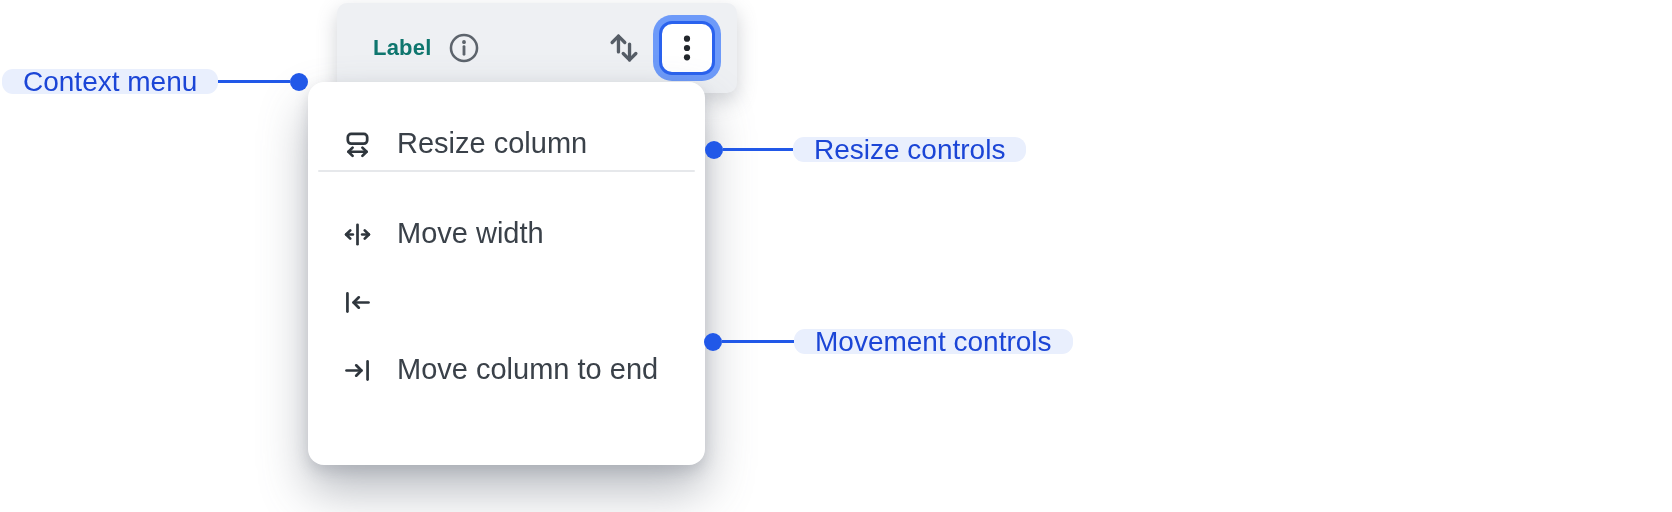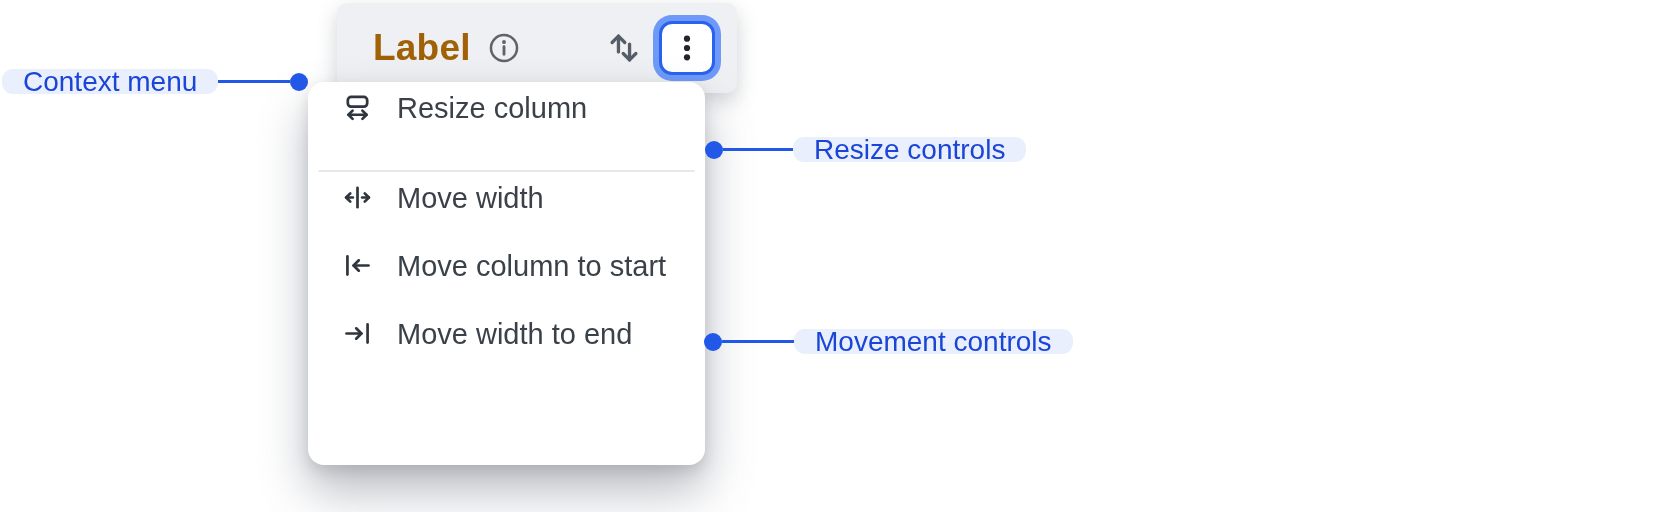--- a/index.html
+++ b/index.html
@@ -8,41 +8,41 @@
   .canvas { position:relative; width:1672px; height:512px; background:#fff; overflow:hidden; }
 
   
   .col-header {
     position:absolute; left:337px; top:3px; width:400px; height:90px;
     background:#eef0f3; border-radius:10px;
     box-shadow:0 8px 20px rgba(96,104,116,.30);
     display:flex; align-items:center;
     padding:0 22px 0 36px; z-index:1;
   }
-  .col-label { font-size:37px; font-weight:700; color:#a16207; letter-spacing:.2px; }
+  .col-label { font-size:22px; font-weight:700; color:#0f766e; letter-spacing:.2px; }
   .hicon { display:inline-flex; color:#5d646c; }
   .hicon.info { margin-left:16px; }
   .hicon.sort { margin-left:auto; margin-right:16px; color:#565d66; }
   .kebab-btn {
     width:56px; height:54px; flex:0 0 auto;
     background:#ffffff; border:3px solid #2a62ee; border-radius:13px;
     box-shadow:0 0 0 6px #6d9af9;
     display:flex; align-items:center; justify-content:center;
     color:#23272c; cursor:pointer;
   }
 
   
   .menu {
     position:absolute; left:308px; top:82px; width:397px; height:383px;
     background:#ffffff; border-radius:16px; z-index:2;
     box-shadow:0 26px 48px rgba(99,107,120,.45), 0 6px 14px rgba(99,107,120,.22);
     padding:10px 0 12px 0;
   }
   .menu-item {
-    height:68px; display:flex; align-items:flex-start;
+    height:68px; display:flex; align-items:flex-end;
     padding:0 24px 0 34px; gap:24px; cursor:pointer;
   }
   .menu-item .micon { display:inline-flex; color:#2f363d; flex:0 0 auto; }
   .menu-item .mlabel { font-size:29px; color:#3a4149; white-space:nowrap; }
   .menu-divider { height:2px; background:#e6e8eb; margin:10px 10px; border-radius:1px; }
 
   
   .ann { position:absolute; display:flex; align-items:center; z-index:3; }
   .ann-pill {
     background:#e9effd; color:#1b45d6; border-radius:11px;
@@ -118,31 +118,30 @@
       <span class="mlabel">Move width</span>
     </div>
     <div class="menu-item">
       <span class="micon">
         <svg width="31" height="31" viewBox="0 0 24 24" fill="none" stroke="currentColor" stroke-width="2.1" stroke-linecap="round" stroke-linejoin="round">
           <line x1="4.2" y1="5" x2="4.2" y2="19"></line>
           <line x1="20.5" y1="12" x2="9" y2="12"></line>
           <polyline points="13,8 9,12 13,16"></polyline>
         </svg>
       </span>
-      <span class="mlabel">Move column to start</span>
     </div>
     <div class="menu-item">
       <span class="micon">
         <svg width="31" height="31" viewBox="0 0 24 24" fill="none" stroke="currentColor" stroke-width="2.1" stroke-linecap="round" stroke-linejoin="round">
           <line x1="3.5" y1="12" x2="15" y2="12"></line>
           <polyline points="11,8 15,12 11,16"></polyline>
           <line x1="19.8" y1="5" x2="19.8" y2="19"></line>
         </svg>
       </span>
-      <span class="mlabel">Move width to end</span>
+      <span class="mlabel">Move column to end</span>
     </div>
   </div>
 
   <div class="ann ann-context">
     <span class="ann-pill">Context menu</span>
     <span class="ann-line" style="width:72px"></span>
     <span class="ann-dot"></span>
   </div>
 
   <div class="ann ann-move">

